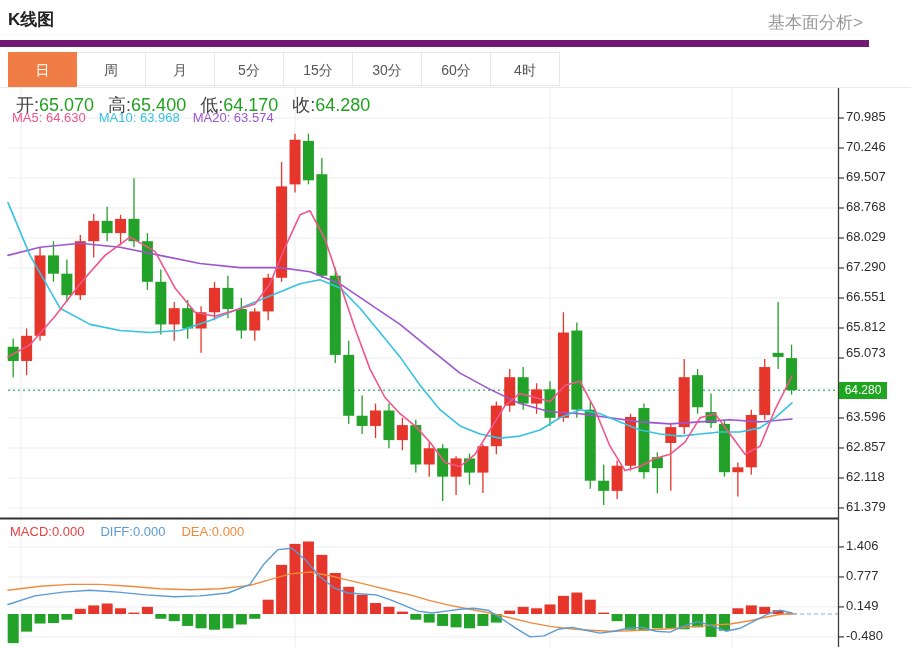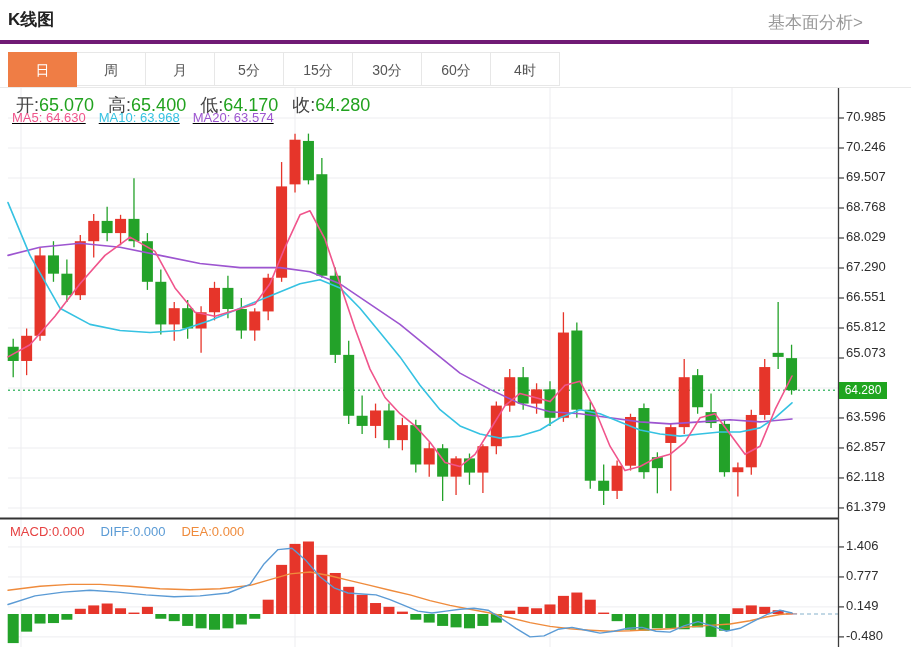--- a/index.html
+++ b/index.html
@@ -1,29 +1,29 @@
 <!DOCTYPE html>
 <html><head>
 <meta charset="utf-8">
 <style>
   html,body{margin:0;padding:0;background:#fff;}
   body{font-family:"Liberation Sans","DejaVu Sans",sans-serif;width:911px;height:647px;position:relative;overflow:hidden;}
   #stage{position:absolute;inset:0;width:911px;height:647px;}
   svg#kline{position:absolute;left:0;top:0;}
-  .hdr{position:absolute;left:0;top:0;width:869px;height:40px;border-bottom:4px solid #701a75;background:#fff;}
+  .hdr{position:absolute;left:0;top:0;width:869px;height:40px;border-bottom:7px solid #701a75;background:#fff;}
   .hdr .title{position:absolute;left:8px;top:8px;font-size:17px;font-weight:bold;color:#222;}
   .hdr .flink{position:absolute;right:6px;top:11px;font-size:17px;color:#999;text-decoration:none;cursor:pointer;}
   .tabrow{position:absolute;left:8px;top:52px;height:36px;display:flex;background:#fff;}
   .tab{width:69px;height:34px;line-height:34px;text-align:center;font-size:14px;color:#555;border:1px solid #e7e7e7;border-left:none;cursor:pointer;box-sizing:border-box;background:#fff;}
   .tab:first-child{border-left:1px solid #e7e7e7;}
   .tab.active{color:#fff;border:none;height:36px;line-height:36px;}
   .tabline{position:absolute;left:0;top:87px;width:911px;height:1px;background:#e9e9e9;}
   .legend1{position:absolute;left:16px;top:93px;font-size:18px;display:flex;gap:14px;pointer-events:none;}
   .legend1 .lab{color:#444;}
-  .legend2{position:absolute;left:12px;top:110px;font-size:13px;display:flex;gap:13px;pointer-events:none;text-decoration:underline;}
+  .legend2{position:absolute;left:12px;top:110px;font-size:13px;display:flex;gap:13px;pointer-events:none;}
   .legend3{position:absolute;left:10px;top:524px;font-size:13px;display:flex;gap:16px;pointer-events:none;}
   .axlab{position:absolute;left:846px;font-size:13px;color:#2e2e2e;pointer-events:none;text-align:right;}
   .badge{position:absolute;left:839px;width:48px;height:17px;line-height:17px;text-align:center;font-size:12px;color:#fff;pointer-events:none;}
 </style>
 </head>
 <body>
 
 <div id="stage">
   <svg id="kline" width="911" height="647">
       <line x1="8" y1="118" x2="838" y2="118" stroke="#ededf0" stroke-width="1"></line>

